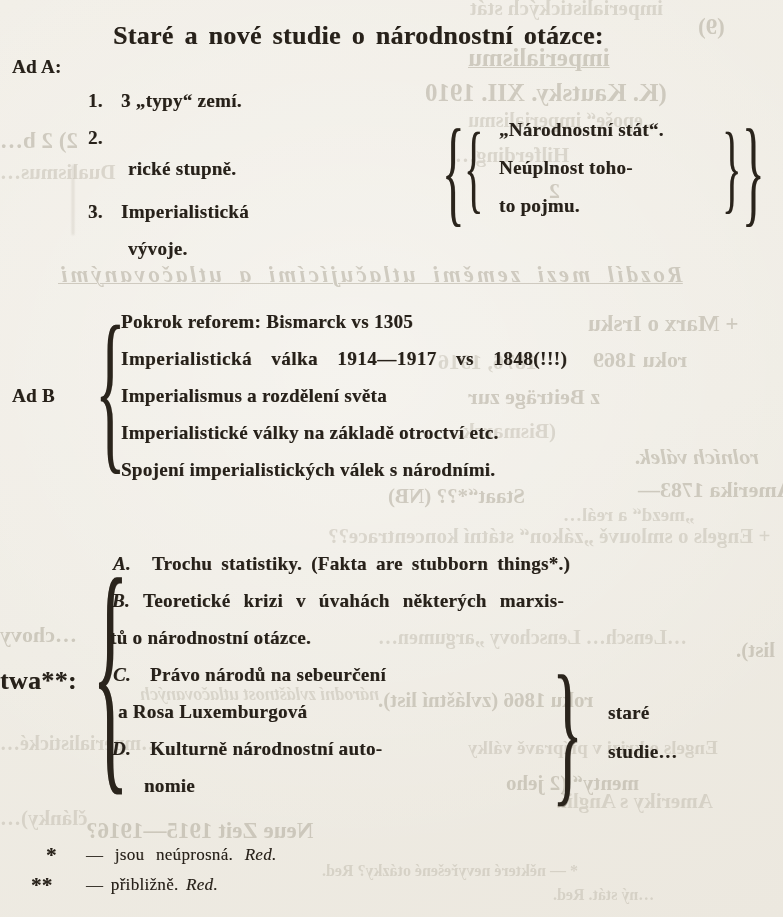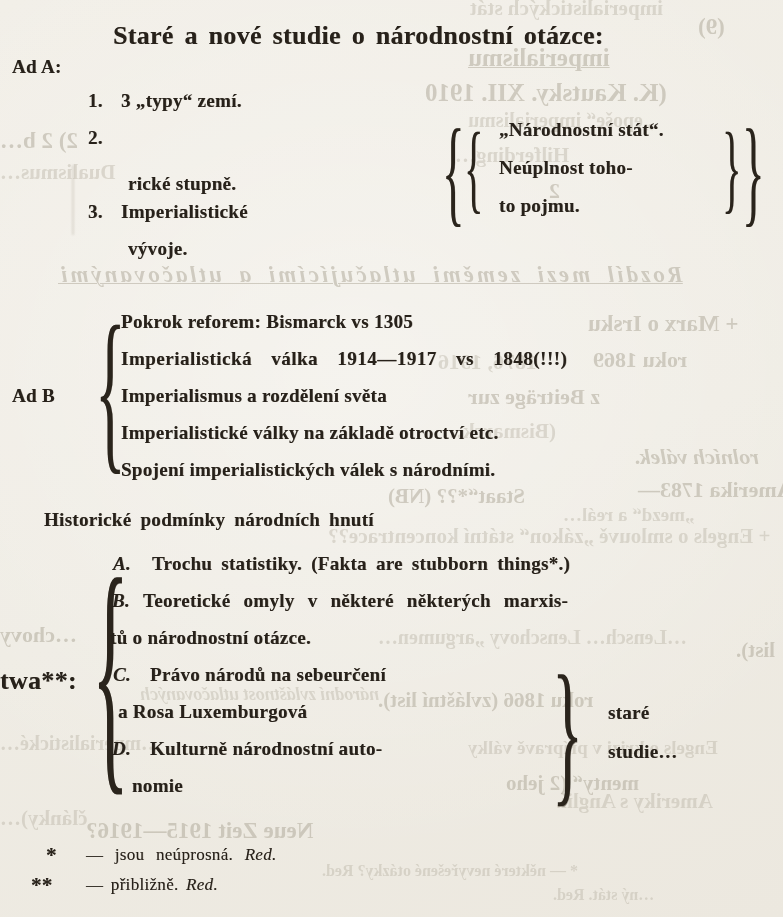--- a/index.html
+++ b/index.html
@@ -97,59 +97,58 @@
     <div class="blline" style="left:72px;top:165px;width:2px;height:70px"></div>
   </div>
 
   <div class="tx ws1" style="left:113px;top:21px;font-size:26px">Staré a nové studie o národnostní otázce:</div>
 
   <div class="tx" style="left:12px;top:56px">Ad A:</div>
 
   <div class="tx" style="left:88px;top:90px">1.</div>
   <div class="tx" style="left:121px;top:90px">3 „typy“ zemí.</div>
   <div class="tx" style="left:88px;top:127px">2.</div>
-  <div class="tx" style="left:128px;top:173px">rické stupně.</div>
+  <div class="tx" style="left:128px;top:158px">rické stupně.</div>
   <div class="tx" style="left:88px;top:201px">3.</div>
-  <div class="tx" style="left:121px;top:201px">Imperialistické</div>
+  <div class="tx" style="left:121px;top:201px">Imperialistická</div>
   <div class="tx" style="left:128px;top:238px">vývoje.</div>
 
   <span class="brace" style="left:442px;top:112px;font-size:102px;transform:scale(.46,1.16)">{</span>
   <span class="brace" style="left:464px;top:119px;font-size:88px;transform:scale(.46,1.12)">{</span>
   <div class="tx" style="left:499px;top:119px">„Národnostní stát“.</div>
   <div class="tx" style="left:499px;top:157px">Neúplnost toho-</div>
   <div class="tx" style="left:499px;top:195px">to pojmu.</div>
   <span class="brace" style="left:722px;top:119px;font-size:88px;transform:scale(.46,1.12)">}</span>
   <span class="brace" style="left:742px;top:112px;font-size:102px;transform:scale(.46,1.16)">}</span>
 
   <div class="tx" style="left:12px;top:385px">Ad B</div>
   <span class="brace" style="left:95px;top:300px;font-size:152px;transform:scale(.42,1.18)">{</span>
   <div class="tx" style="left:121px;top:311px">Pokrok reforem: Bismarck vs 1305</div>
   <div class="tx ws2" style="left:121px;top:348px">Imperialistická válka 1914—1917 vs 1848(!!!)</div>
   <div class="tx" style="left:121px;top:385px">Imperialismus a rozdělení světa</div>
   <div class="tx" style="left:121px;top:459px">Spojení imperialistických válek s národními.</div>
   <div class="tx" style="left:121px;top:422px">Imperialistické války na základě otroctví etc.</div>
 
-  <div class="tx ws1" style="left:44px;top:509px">Historické podmínky národních hnutí</div>
   <div class="tx" style="left:0px;top:666px;font-size:26px">twa**:</div>
   <span class="brace" style="left:92px;top:540px;font-size:226px;transform:scale(.34,1.16)">{</span>
 
   <div class="tx itl" style="left:113px;top:553px">A.</div>
   <div class="tx ws1" style="left:152px;top:553px">Trochu statistiky. (Fakta are stubborn things*.)</div>
 
   <div class="tx itl" style="left:112px;top:590px">B.</div>
-  <div class="tx ws3" style="left:143px;top:590px">Teoretické omyly v některé některých marxis-</div>
+  <div class="tx ws3" style="left:143px;top:590px">Teoretické krizi v úvahách některých marxis-</div>
   <div class="tx" style="left:110px;top:627px">tů o národnostní otázce.</div>
 
   <div class="tx itl" style="left:113px;top:664px">C.</div>
   <div class="tx" style="left:150px;top:664px">Právo národů na sebeurčení</div>
   <div class="tx" style="left:118px;top:701px">a Rosa Luxemburgová</div>
 
   <div class="tx itl" style="left:112px;top:738px">D.</div>
   <div class="tx" style="left:150px;top:738px">Kulturně národnostní auto-</div>
-  <div class="tx" style="left:132px;top:775px">nomie</div>
+  <div class="tx" style="left:144px;top:775px">nomie</div>
 
   <span class="brace" style="left:552px;top:653px;font-size:134px;transform:scale(.48,1.18)">}</span>
   <div class="tx" style="left:608px;top:702px">staré</div>
   <div class="tx" style="left:608px;top:741px">studie…</div>
 
   <div class="tx" style="left:46px;top:843px;font-size:21px">*</div>
   <div class="tx sm" style="left:86px;top:845px;word-spacing:7px">
     <span>— jsou neúprosná.</span>
     <span class="itl">Red.</span>
   </div>

